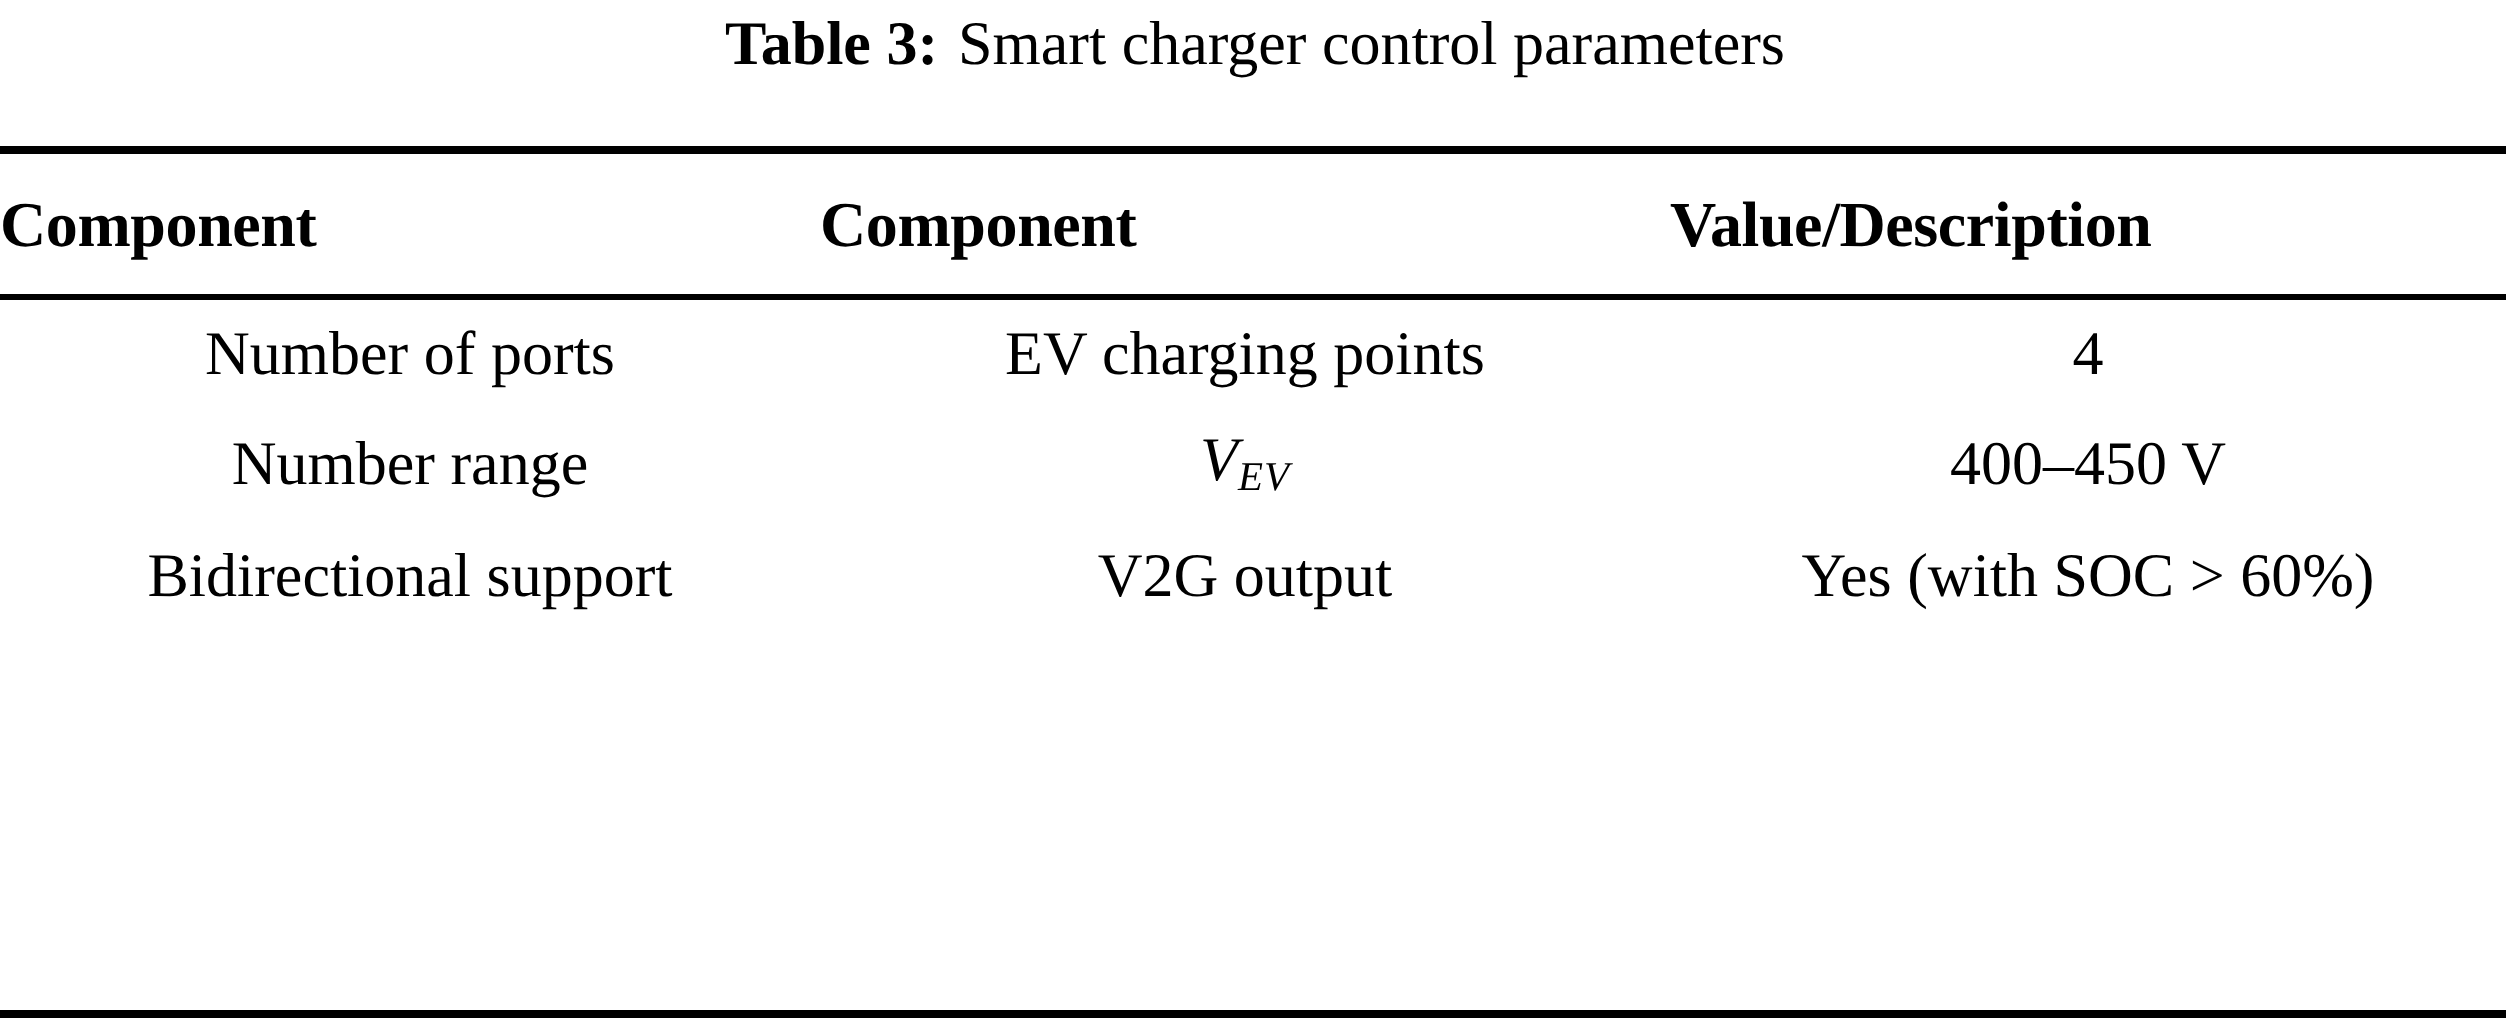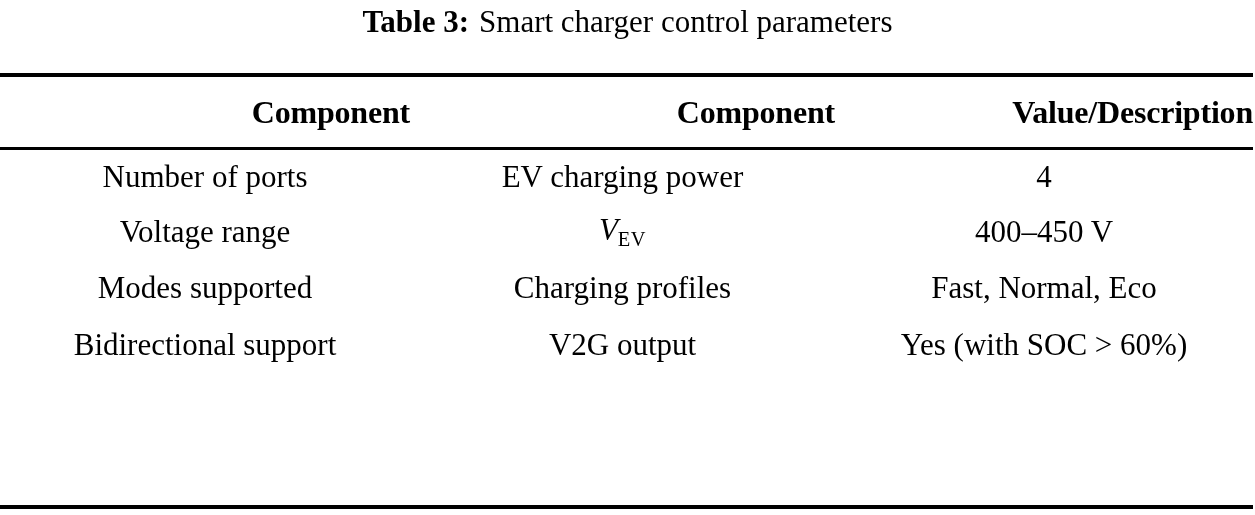--- a/index.html
+++ b/index.html
@@ -60,21 +60,21 @@
     border-collapse: collapse;
     table-layout: fixed;
   }
   .table col.c1 { width: 410px; }
   .table col.c2 { width: 425px; }
   .table col.c3 { width: 418px; }
 
   .table th {
     font-size: 32px;
     font-weight: bold;
-    text-align: right;
+    text-align: left;
     padding: 0;
     height: 70px;
     vertical-align: middle;
     white-space: nowrap;
     font-stretch: semi-condensed;
     letter-spacing: -0.2px;
   }
   .table tbody tr { height: 56.5px; }
   .table td {
     font-size: 31px;
@@ -95,20 +95,21 @@
     font-style: italic;
   }
   .math sub {
     font-size: 0.66em;
     vertical-align: baseline;
     position: relative;
     top: 0.26em;
     font-style: normal;
   }
   .math sub.ital {
+    font-style: italic;
     letter-spacing: 0.5px;
     text-align: right;
   }
 </style>
 </head>
 <body>
 
 <div class="figure">
 
   <div class="caption">
@@ -128,32 +129,27 @@
     <thead>
       <tr>
         <th>Component</th>
         <th>Component</th>
         <th>Value/Description</th>
       </tr>
     </thead>
     <tbody>
       <tr>
         <td>Number of ports</td>
-        <td>EV charging power</td>
+        <td>EV charging points</td>
         <td>4</td>
       </tr>
       <tr>
-        <td>Voltage range</td>
+        <td>Number range</td>
         <td class="math"><span class="var">V</span><sub class="ital">EV</sub></td>
         <td>400–450 V</td>
-      </tr>
-      <tr>
-        <td>Modes supported</td>
-        <td>Charging profiles</td>
-        <td>Fast, Normal, Eco</td>
       </tr>
       <tr>
         <td>Bidirectional support</td>
         <td>V2G output</td>
         <td>Yes (with SOC &gt; 60%)</td>
       </tr>
     </tbody>
   </table>
 
 </div>

